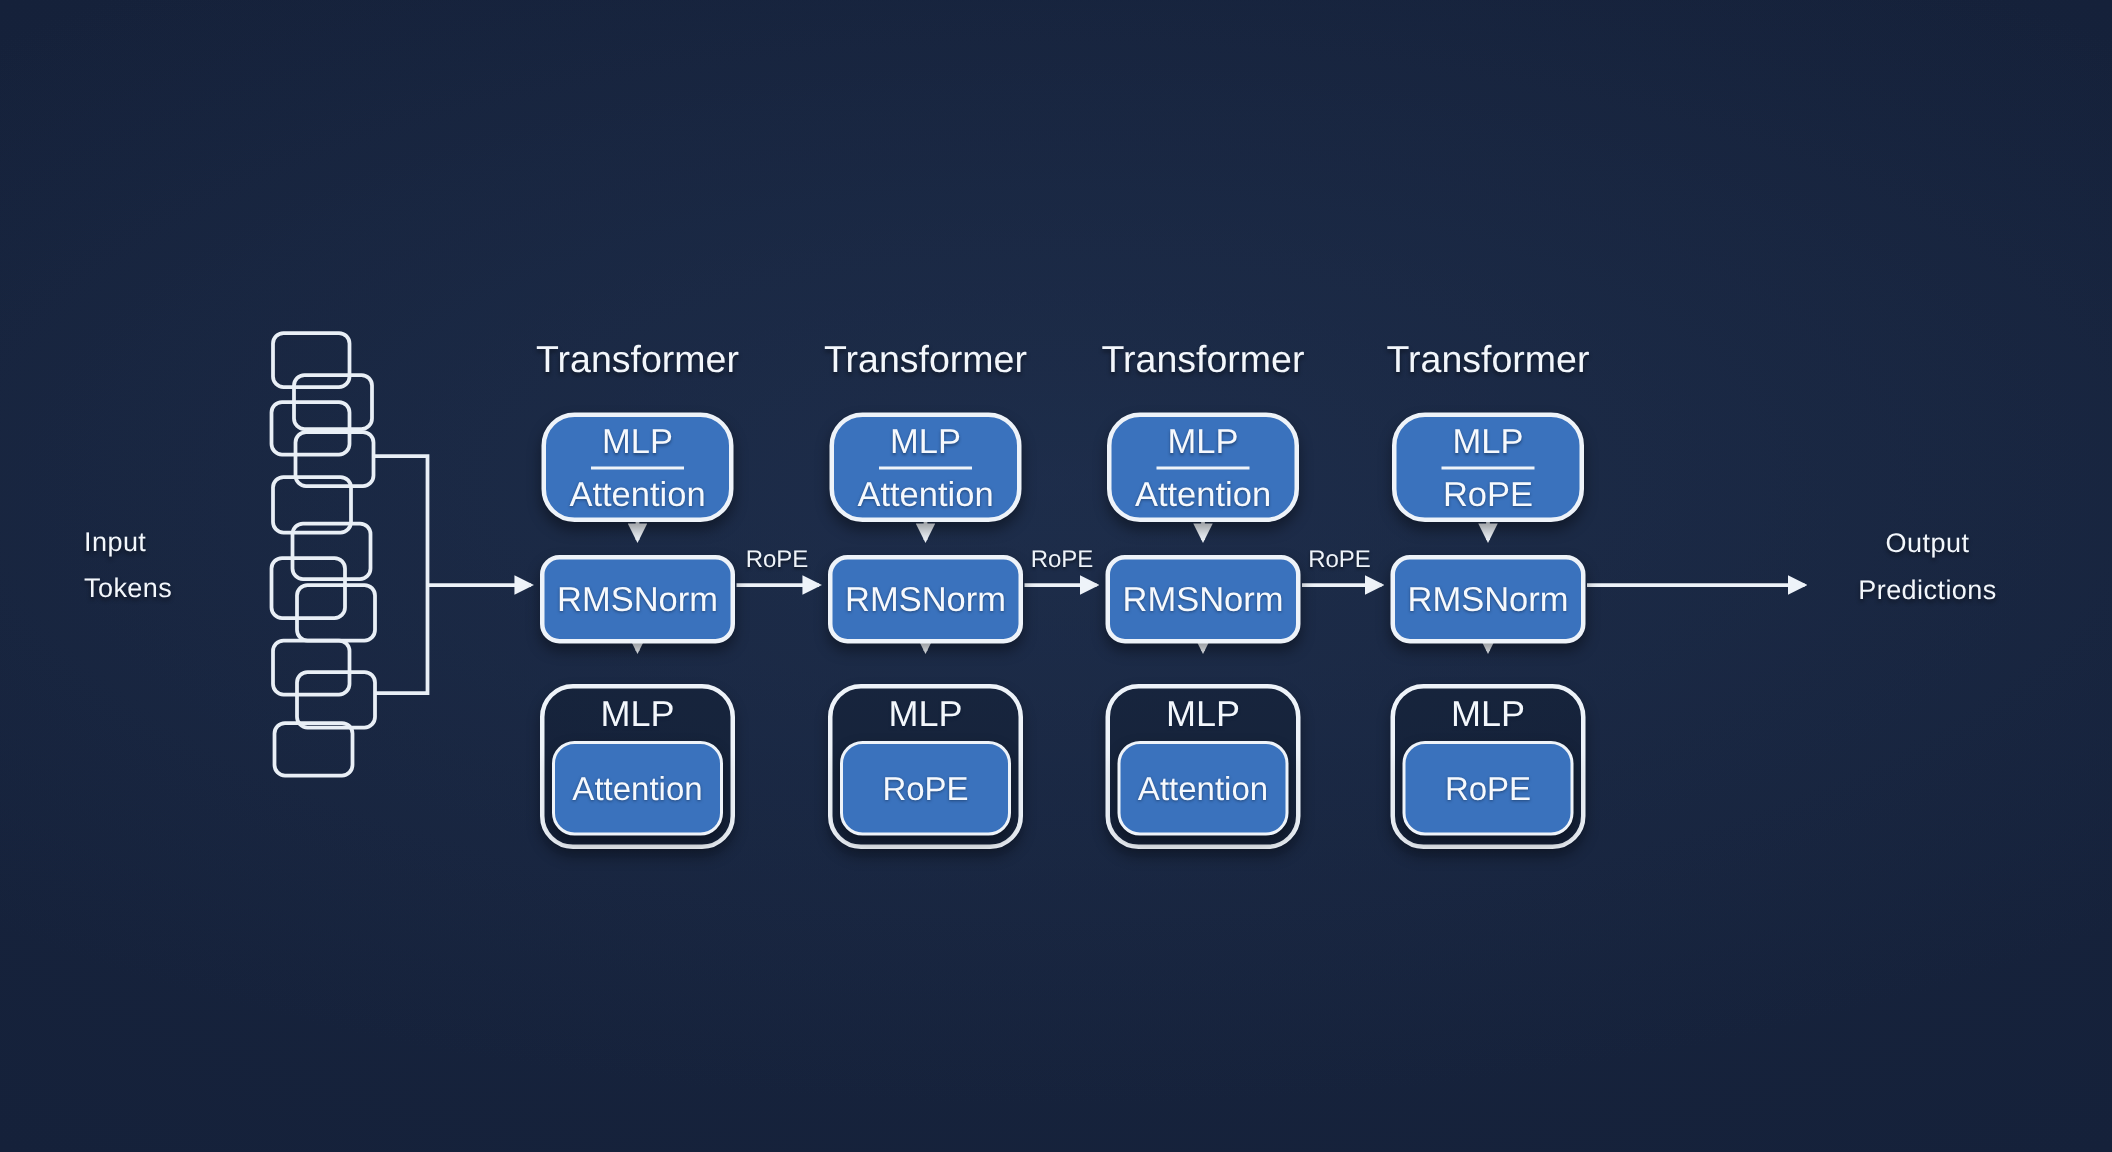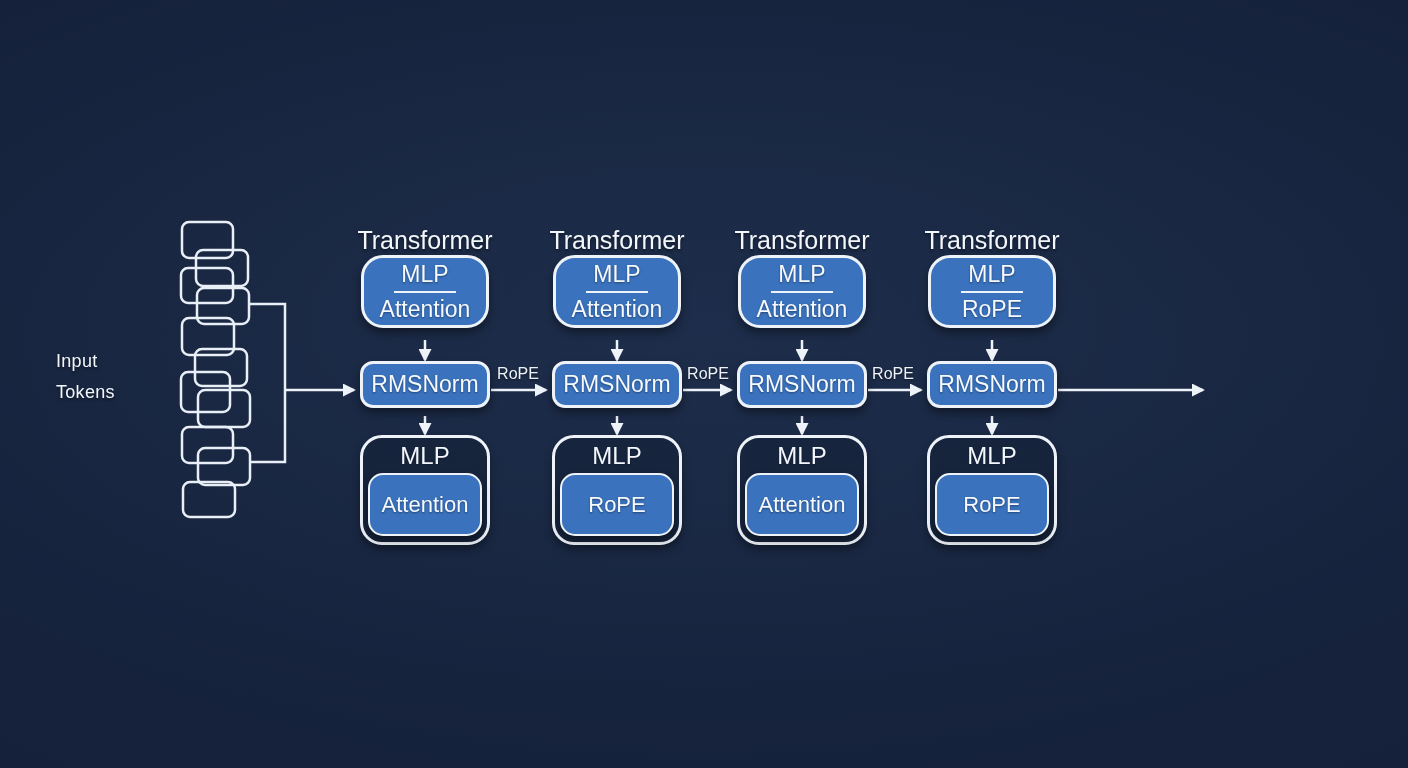--- a/index.html
+++ b/index.html
@@ -42,21 +42,21 @@
     top: 228px;
     width: 130px;
     display: flex;
     flex-direction: column;
     align-items: center;
   }
   .col-title {
     font-size: 25px;
     line-height: 24px;
     height: 24px;
-    margin-bottom: 3px;
+    margin-bottom: 23px;
     color: #f3f7fc;
     text-shadow: 0 2px 3px rgba(0,0,0,0.45);
     white-space: nowrap;
   }
   .box {
     box-sizing: border-box;
     background: #3a72bd;
     border: 3px solid #eef3f9;
     color: #f6f9fd;
     display: flex;
@@ -74,22 +74,22 @@
     line-height: 27px;
   }
   .top-box .ul {
     display: inline-block;
     border-bottom: 2px solid #eef3f9;
     padding: 0 7px 3px 7px;
     margin-bottom: 3px;
   }
   .mid-box {
     width: 130px;
-    height: 47px;
-    margin-top: 33px;
+    height: 59px;
+    margin-top: 22px;
     border-radius: 13px;
     font-size: 23px;
   }
   .outer-box {
     box-sizing: border-box;
     margin-top: 27px;
     width: 130px;
     height: 110px;
     border: 3px solid #eef3f9;
     border-radius: 22px;
@@ -166,20 +166,22 @@
 
     <line x1="802" y1="340" x2="802" y2="360" stroke="#eef3f9" stroke-width="2.5" marker-end="url(#arrow)"></line>
     <line x1="802" y1="416" x2="802" y2="434" stroke="#eef3f9" stroke-width="2.5" marker-end="url(#arrow)"></line>
 
     <line x1="992" y1="340" x2="992" y2="360" stroke="#eef3f9" stroke-width="2.5" marker-end="url(#arrow)"></line>
     <line x1="992" y1="416" x2="992" y2="434" stroke="#eef3f9" stroke-width="2.5" marker-end="url(#arrow)"></line>
   </svg>
 
   <div class="side-label input-label">Input
 Tokens</div>
+  <div class="side-label output-label">Output
+Predictions</div>
 
   <div class="column" style="left:360px">
     <div class="col-title">Transformer</div>
     <div class="box top-box">
       <span class="ul">MLP</span>
       <span>Attention</span>
     </div>
     <div class="box mid-box">RMSNorm</div>
     <div class="outer-box">
       <div class="outer-label">MLP</div>

